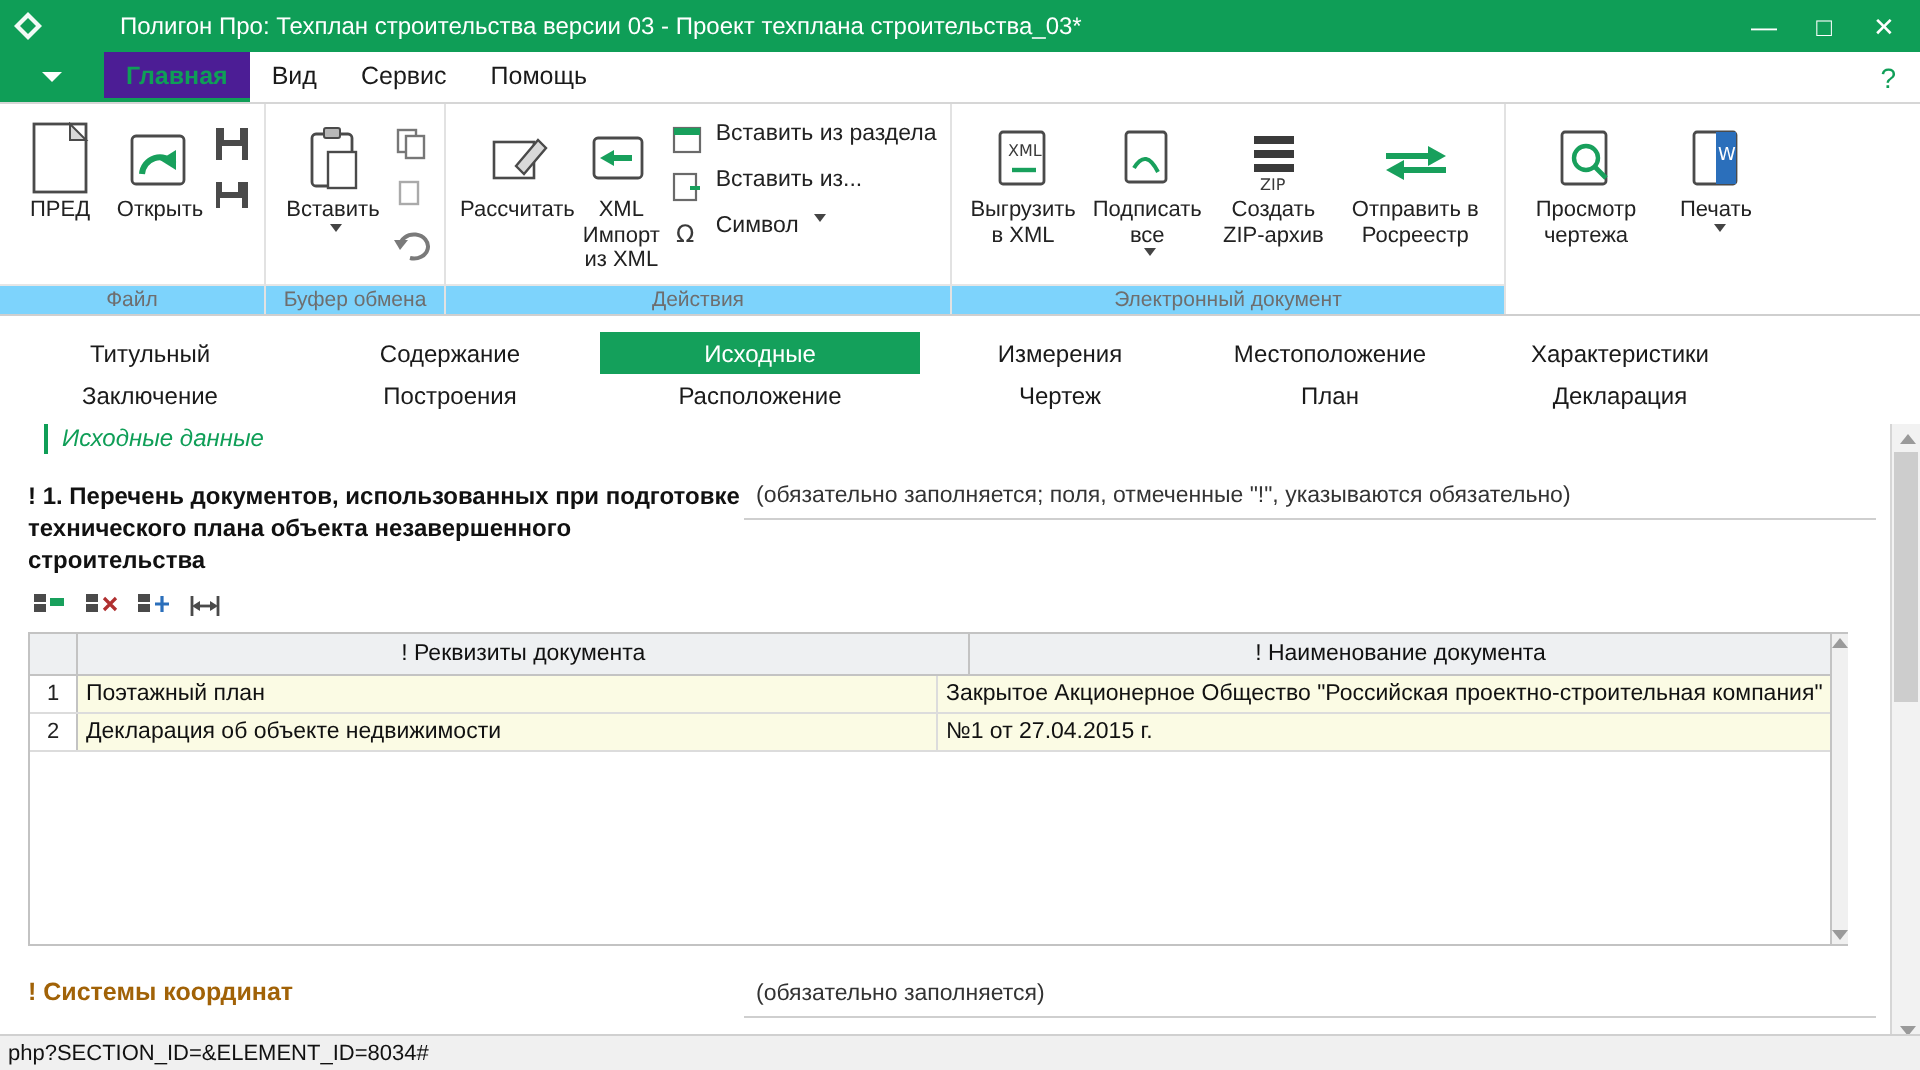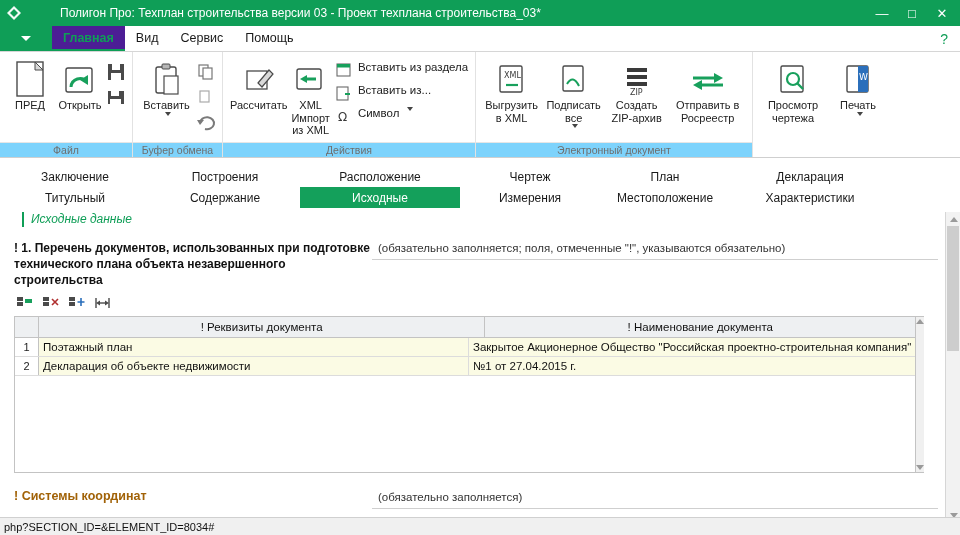--- a/index.html
+++ b/index.html
@@ -582,34 +582,34 @@
         </span>
         <span class="lb">Печать</span>
         <span class="dd-caret"></span>
       </div>
     </div>
   </div>
 </div>
 
 <div class="tabs-wrap">
   <div class="tabs-row">
+    <div class="tab" style="width:150px">Титульный</div>
+    <div class="tab" style="width:150px">Содержание</div>
+    <div class="tab sel" style="width:160px">Исходные</div>
+    <div class="tab" style="width:140px">Измерения</div>
+    <div class="tab" style="width:130px">Местоположение</div>
+    <div class="tab" style="width:160px">Характеристики</div>
+  </div>
+  <div class="tabs-row">
     <div class="tab" style="width:150px">Заключение</div>
     <div class="tab" style="width:150px">Построения</div>
     <div class="tab" style="width:160px">Расположение</div>
     <div class="tab" style="width:140px">Чертеж</div>
     <div class="tab" style="width:130px">План</div>
     <div class="tab" style="width:160px">Декларация</div>
-  </div>
-  <div class="tabs-row">
-    <div class="tab" style="width:150px">Титульный</div>
-    <div class="tab" style="width:150px">Содержание</div>
-    <div class="tab sel" style="width:160px">Исходные</div>
-    <div class="tab" style="width:140px">Измерения</div>
-    <div class="tab" style="width:130px">Местоположение</div>
-    <div class="tab" style="width:160px">Характеристики</div>
   </div>
   <div class="src-row">
     <span class="bar"></span>
     <span>Исходные данные</span>
   </div>
 </div>
 
 <div class="content">
 
   <div class="sec-head">

